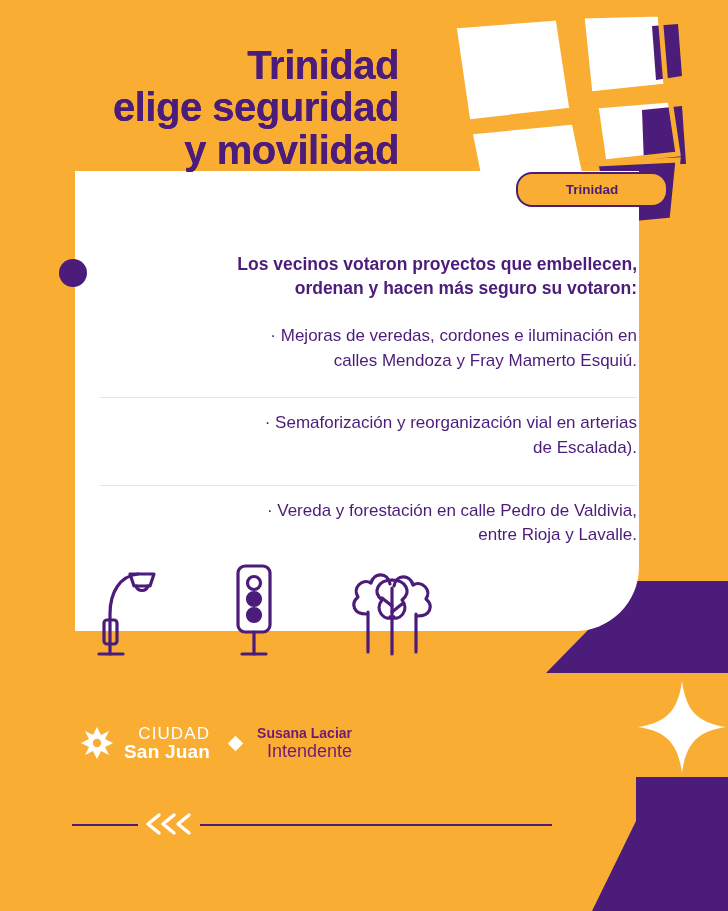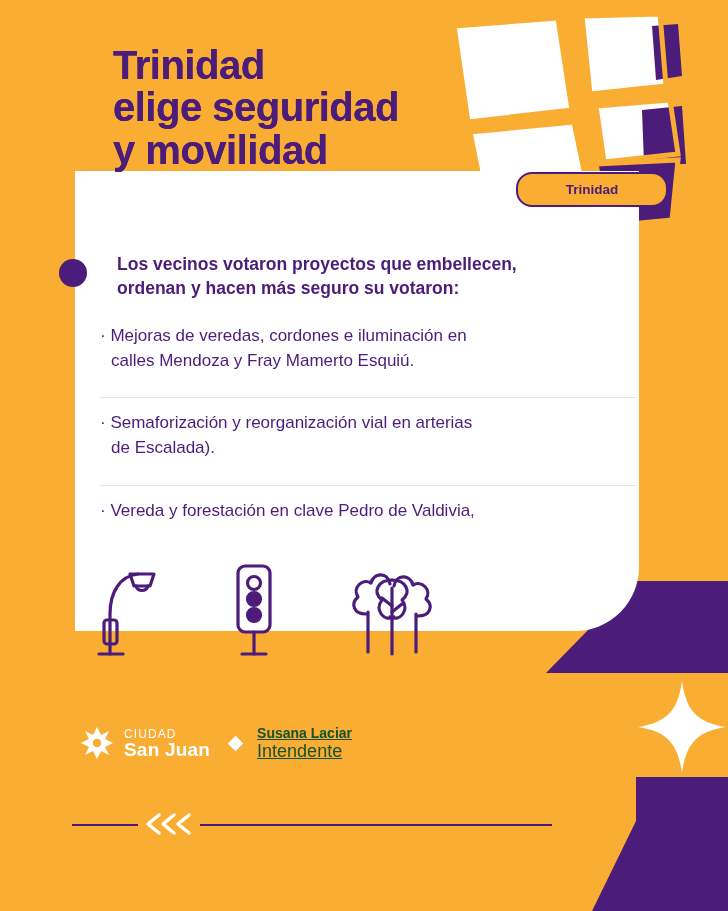--- a/index.html
+++ b/index.html
@@ -12,20 +12,21 @@
     background: #F9AE33;
     font-family: "Liberation Sans", sans-serif;
     overflow: hidden;
     position: relative;
   }
   .stage {
     position: relative;
     width: 728px;
     height: 911px;
     overflow: hidden;
+    text-align: right;
   }
 
   
   .map-wrap {
     position: absolute;
     top: 14px;
     right: 22px;
     width: 260px;
     height: 250px;
   }
@@ -137,29 +138,29 @@
     display: flex;
     align-items: center;
     z-index: 8;
   }
   .logo-mark { width: 34px; height: 34px; }
   .logo-text {
     margin-left: 10px;
     color: #FFFFFF;
     line-height: 1.02;
   }
-  .logo-text .l1 { font-size: 12px; letter-spacing: 1.1px; }
+  .logo-text .l1 { font-size: 17px; letter-spacing: 1.1px; }
   .logo-text .l2 { font-size: 19px; font-weight: bold; letter-spacing: 0.2px; }
   .logo-sep {
     width: 11px; height: 11px;
     background: #FFFFFF;
     transform: rotate(45deg);
     margin: 0 16px 0 20px;
   }
-  .mayor { color: #14532d; line-height: 1.15; text-decoration: underline; }
+  .mayor { color: #701a75; line-height: 1.15; }
   .mayor .m1 { font-size: 14px; font-weight: bold; }
   .mayor .m2 { font-size: 18px; }
 
   
   .rule {
     position: absolute;
     left: 72px;
     top: 824px;
     width: 480px;
     height: 2px;
@@ -239,21 +240,22 @@
   <div class="items">
     <div class="item">
       <div class="line">· Mejoras de veredas, cordones e iluminación en</div>
       <div class="line ind">calles Mendoza y Fray Mamerto Esquiú.</div>
     </div>
     <div class="item">
       <div class="line">· Semaforización y reorganización vial en arterias</div>
       <div class="line ind">de Escalada).</div>
     </div>
     <div class="item">
-      <div class="line">· Vereda y forestación en clave Pedro de Valdivia,</div>
+      <div class="line">· Vereda y forestación en calle Pedro de Valdivia,</div>
+      <div class="line ind">entre Rioja y Lavalle.</div>
     </div>
   </div>
 
   <div class="icons">
 
     <span>
       <svg width="68" height="100" viewBox="0 0 68 100" xmlns="http://www.w3.org/2000/svg" fill="none" stroke="#4B1C7A" stroke-width="3.2" stroke-linecap="round" stroke-linejoin="round">
         <path d="M14 94 V54 C14 32 24 16 42 14"></path>
         <path d="M34 14 H58 L54 26 H38 Z"></path>
         <path d="M40 26 C42 32 50 32 52 26"></path>

